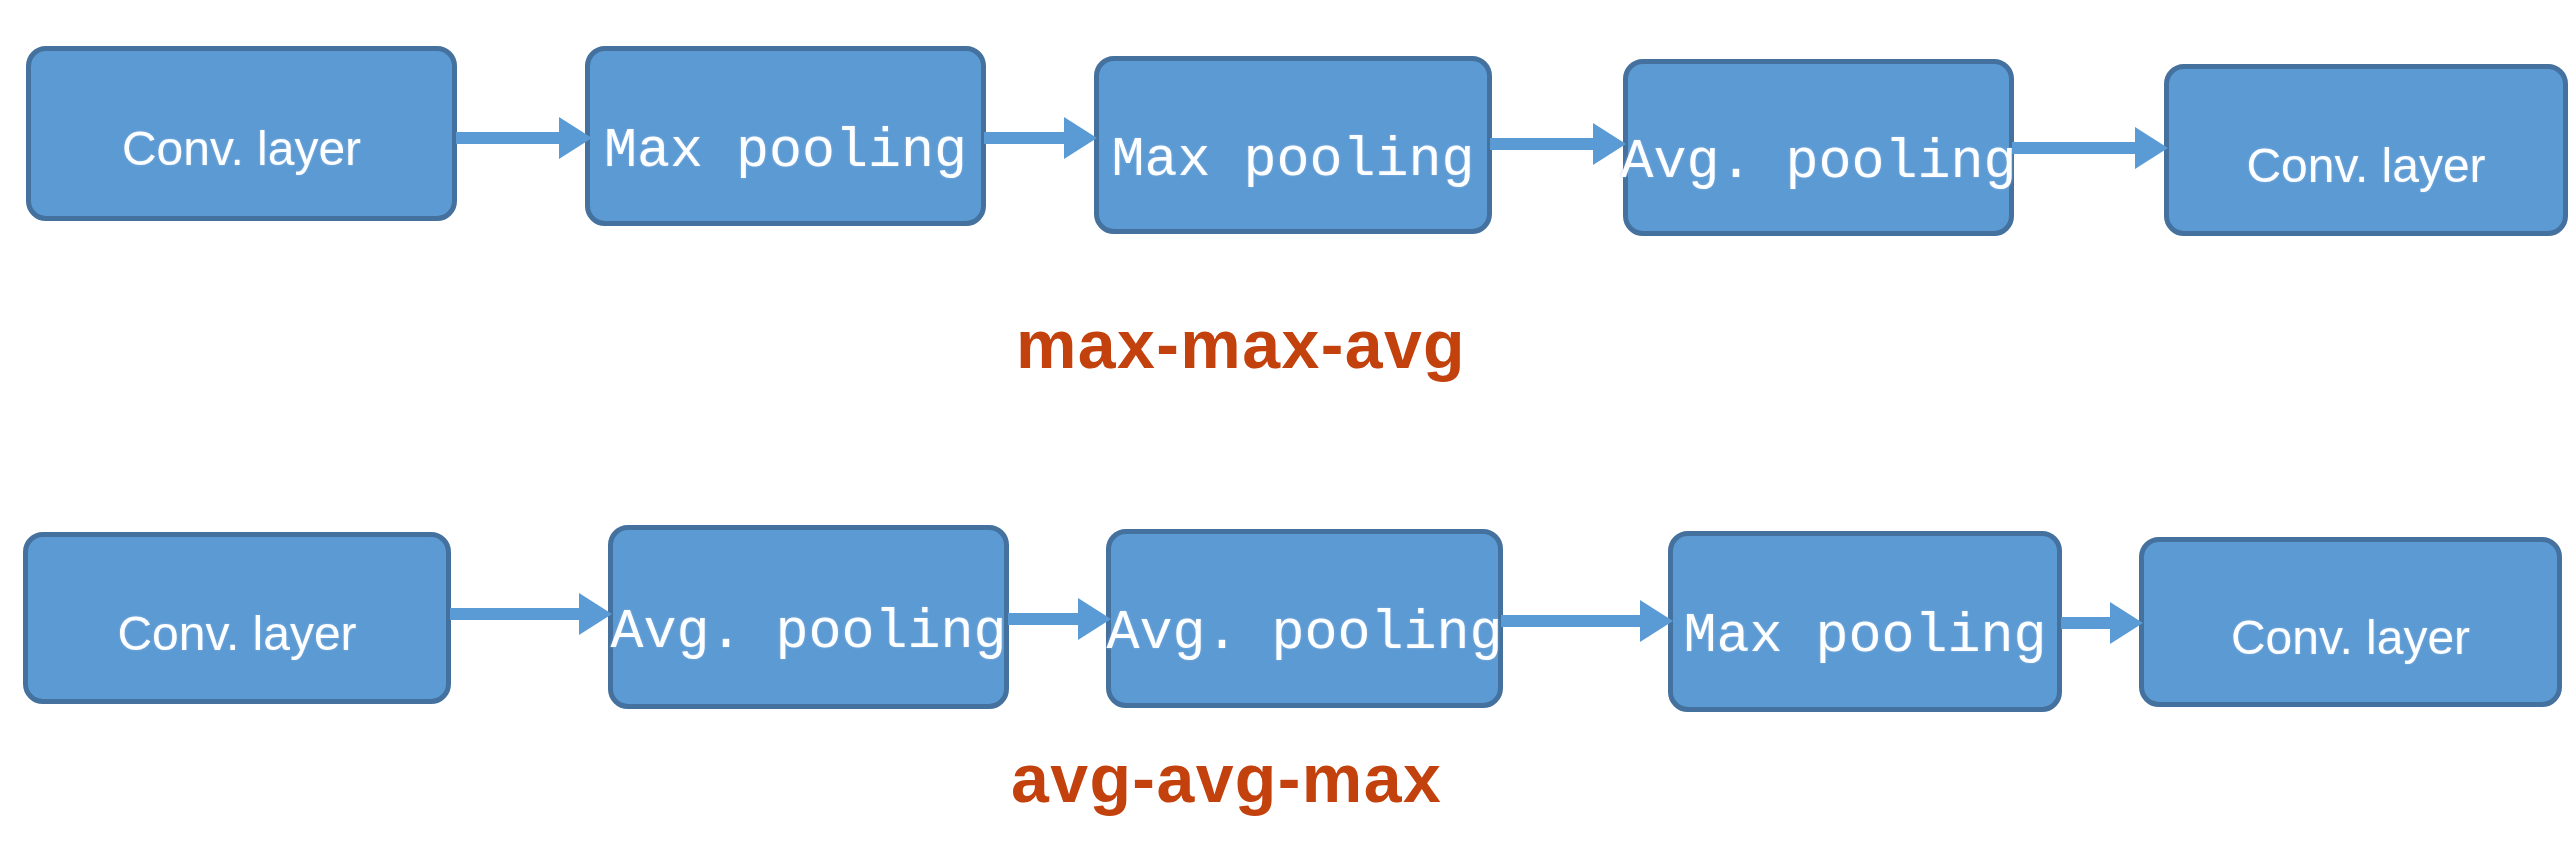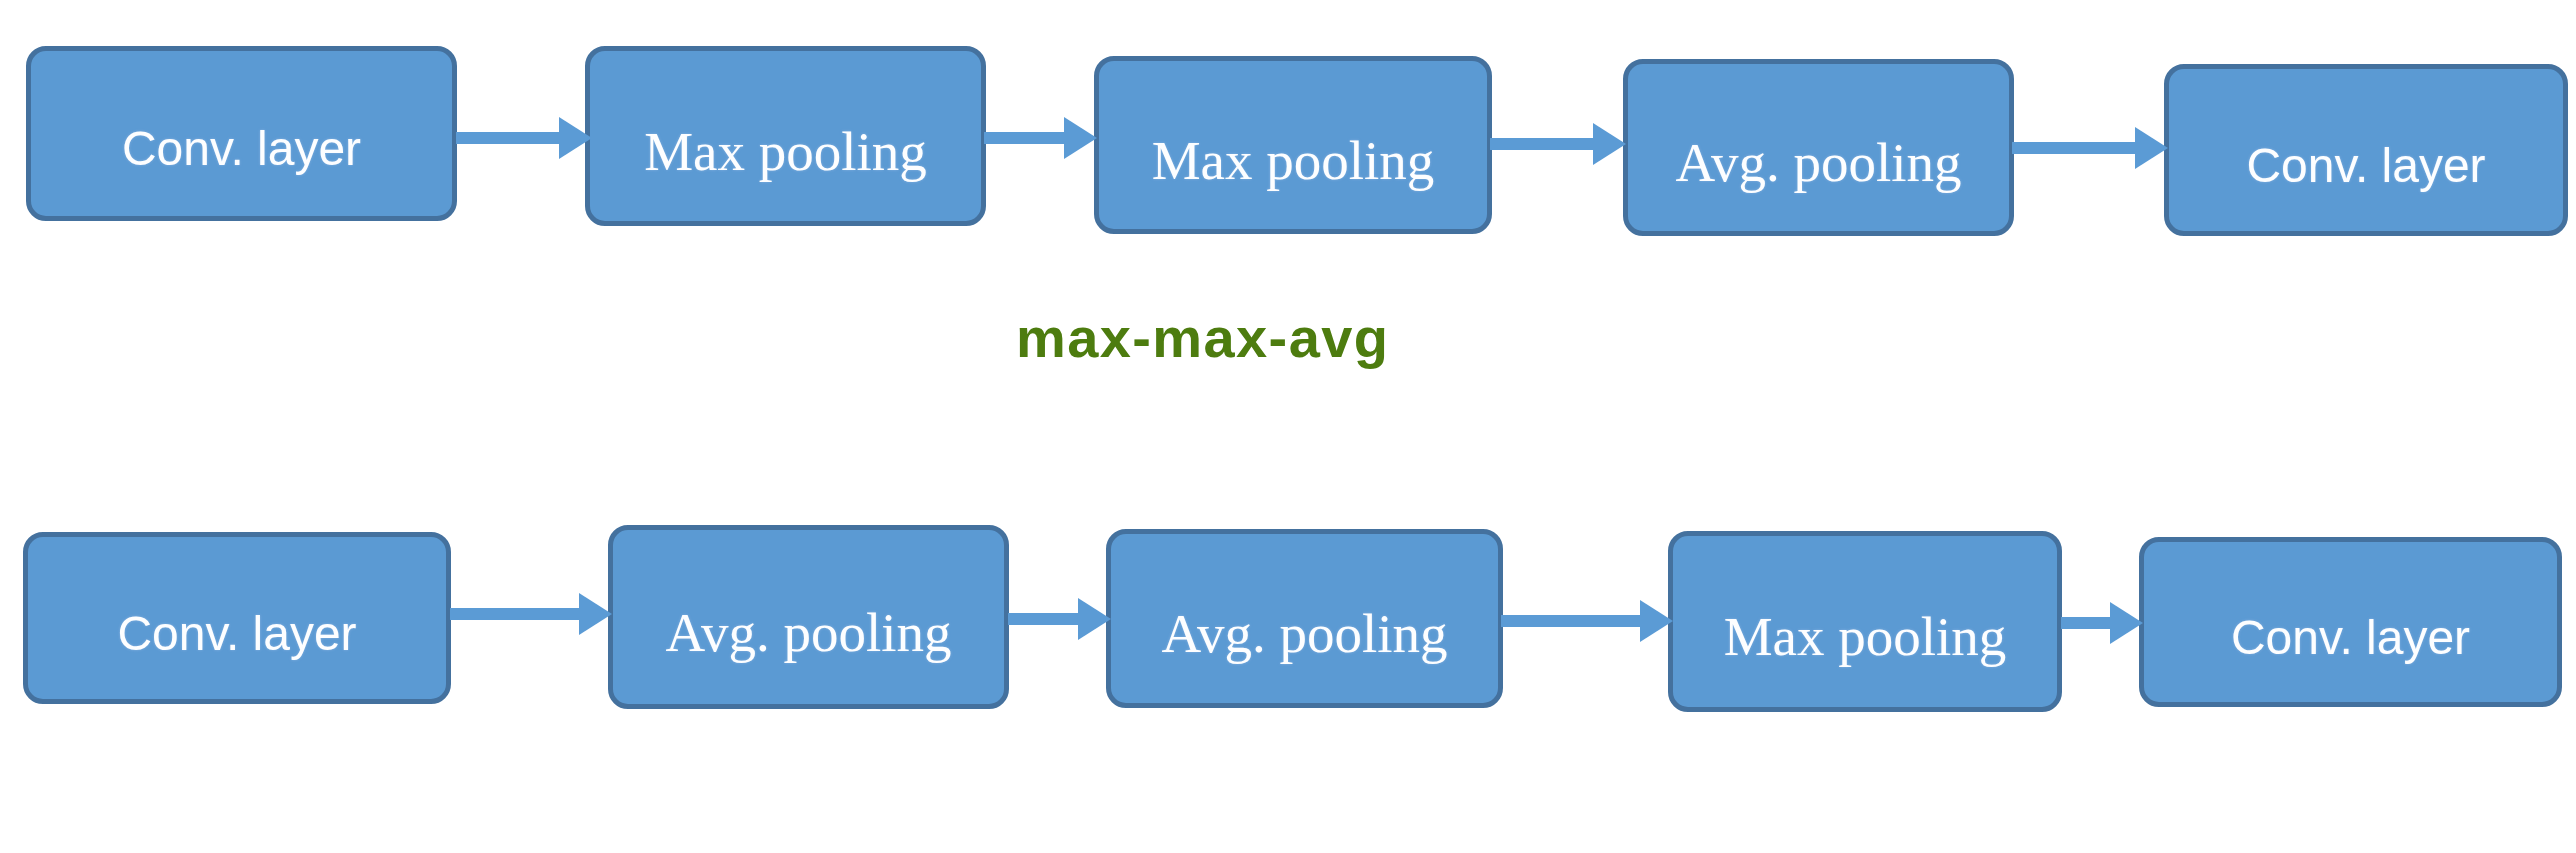--- a/index.html
+++ b/index.html
@@ -30,21 +30,21 @@
     color: #fdfeff;
     white-space: nowrap;
     line-height: 1.1;
     text-shadow: 0 0 2.9px rgba(150, 185, 230, 0.75);
   }
   .box-text.sans {
     font-family: "Liberation Sans", sans-serif;
     font-size: 48px;
   }
   .box-text.serif {
-    font-family: Liberation Serif, serif;
+    font-family: Liberation Mono, monospace;
     font-size: 55px;
   }
   .flow-arrow {
     position: absolute;
     height: 42px;
   }
   .arrow-shaft {
     position: absolute;
     left: 0;
     right: 30px;
@@ -59,34 +59,35 @@
     width: 0;
     height: 0;
     border-left: 33px solid #5b9bd5;
     border-top: 21px solid transparent;
     border-bottom: 21px solid transparent;
   }
   .row-label {
     position: absolute;
     font-family: "Liberation Sans", sans-serif;
     font-weight: bold;
-    font-size: 56px;
+    font-size: 68px;
     letter-spacing: 1.4px;
     line-height: 1;
-    color: #4d7c0f;
+    color: #c2410c;
     white-space: nowrap;
   }
   #label-row-1 { left: 1016px; top: 310px; }
   #label-row-2 { left: 1011px; top: 744px; }
 </style>
 </head>
 <body>
 
 <div id="stage">
   <div class="row-label" id="label-row-1">max-max-avg</div>
+  <div class="row-label" id="label-row-2">avg-avg-max</div>
 <div class="flow-box" style="left: 26px; top: 46px; width: 431px; height: 175px; background: rgb(91, 154, 211); border-color: rgb(68, 113, 158);">
       <span class="box-text sans" style="color: rgb(253, 254, 255);">Conv. layer</span>
     </div>
     <div class="flow-box" style="left: 585px; top: 46px; width: 401px; height: 180px; background: rgb(91, 154, 211); border-color: rgb(68, 113, 158);">
       <span class="box-text serif" style="color: rgb(253, 254, 255);">Max pooling</span>
     </div>
     <div class="flow-box" style="left: 1094px; top: 56px; width: 398px; height: 178px; background: rgb(91, 154, 211); border-color: rgb(68, 113, 158);">
       <span class="box-text serif" style="color: rgb(253, 254, 255);">Max pooling</span>
     </div>
     <div class="flow-box" style="left: 1623px; top: 59px; width: 391px; height: 177px; background: rgb(91, 154, 211); border-color: rgb(68, 113, 158);">

